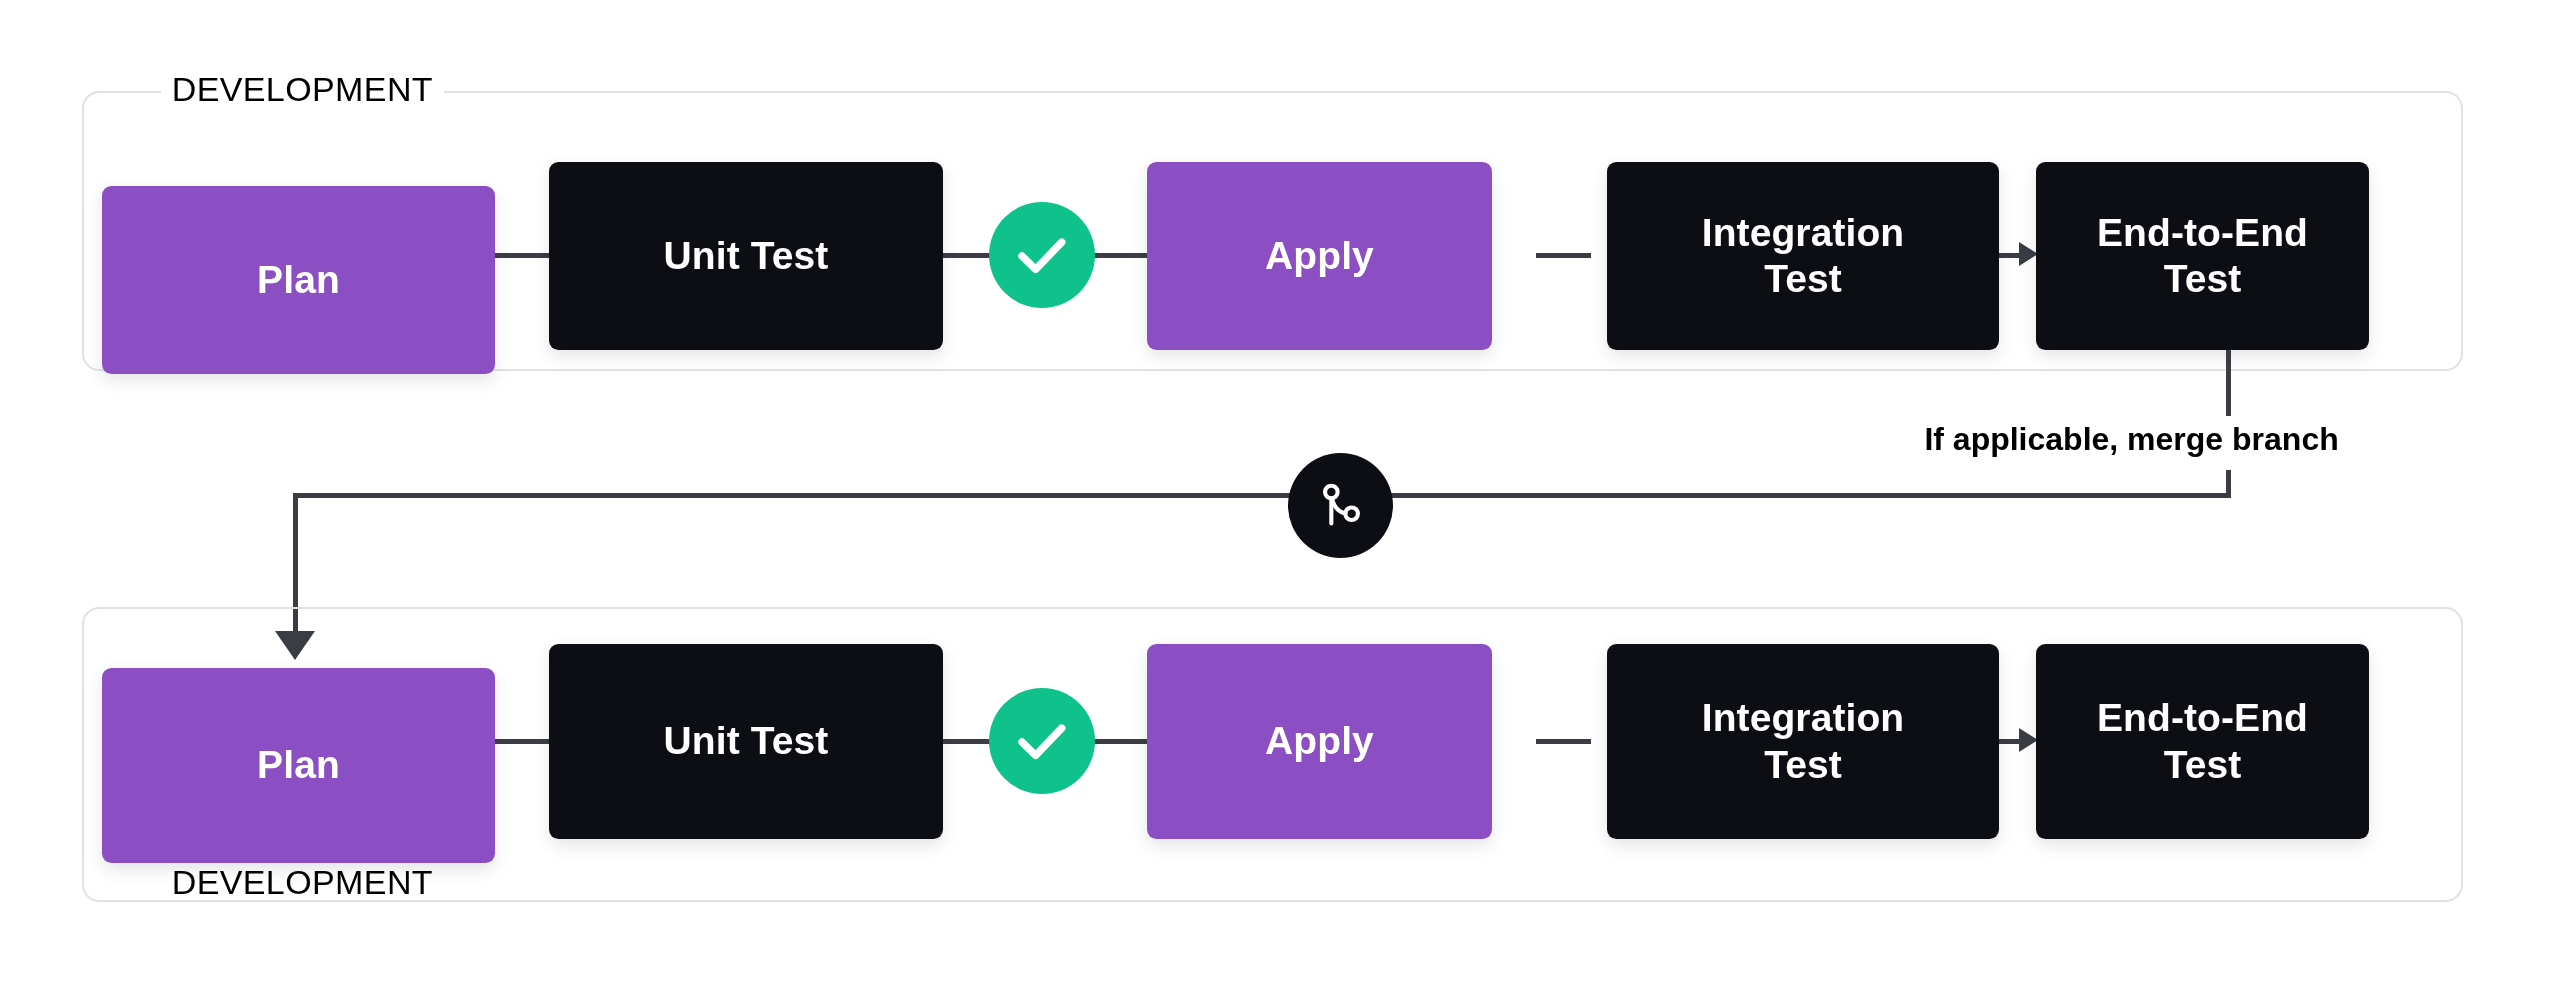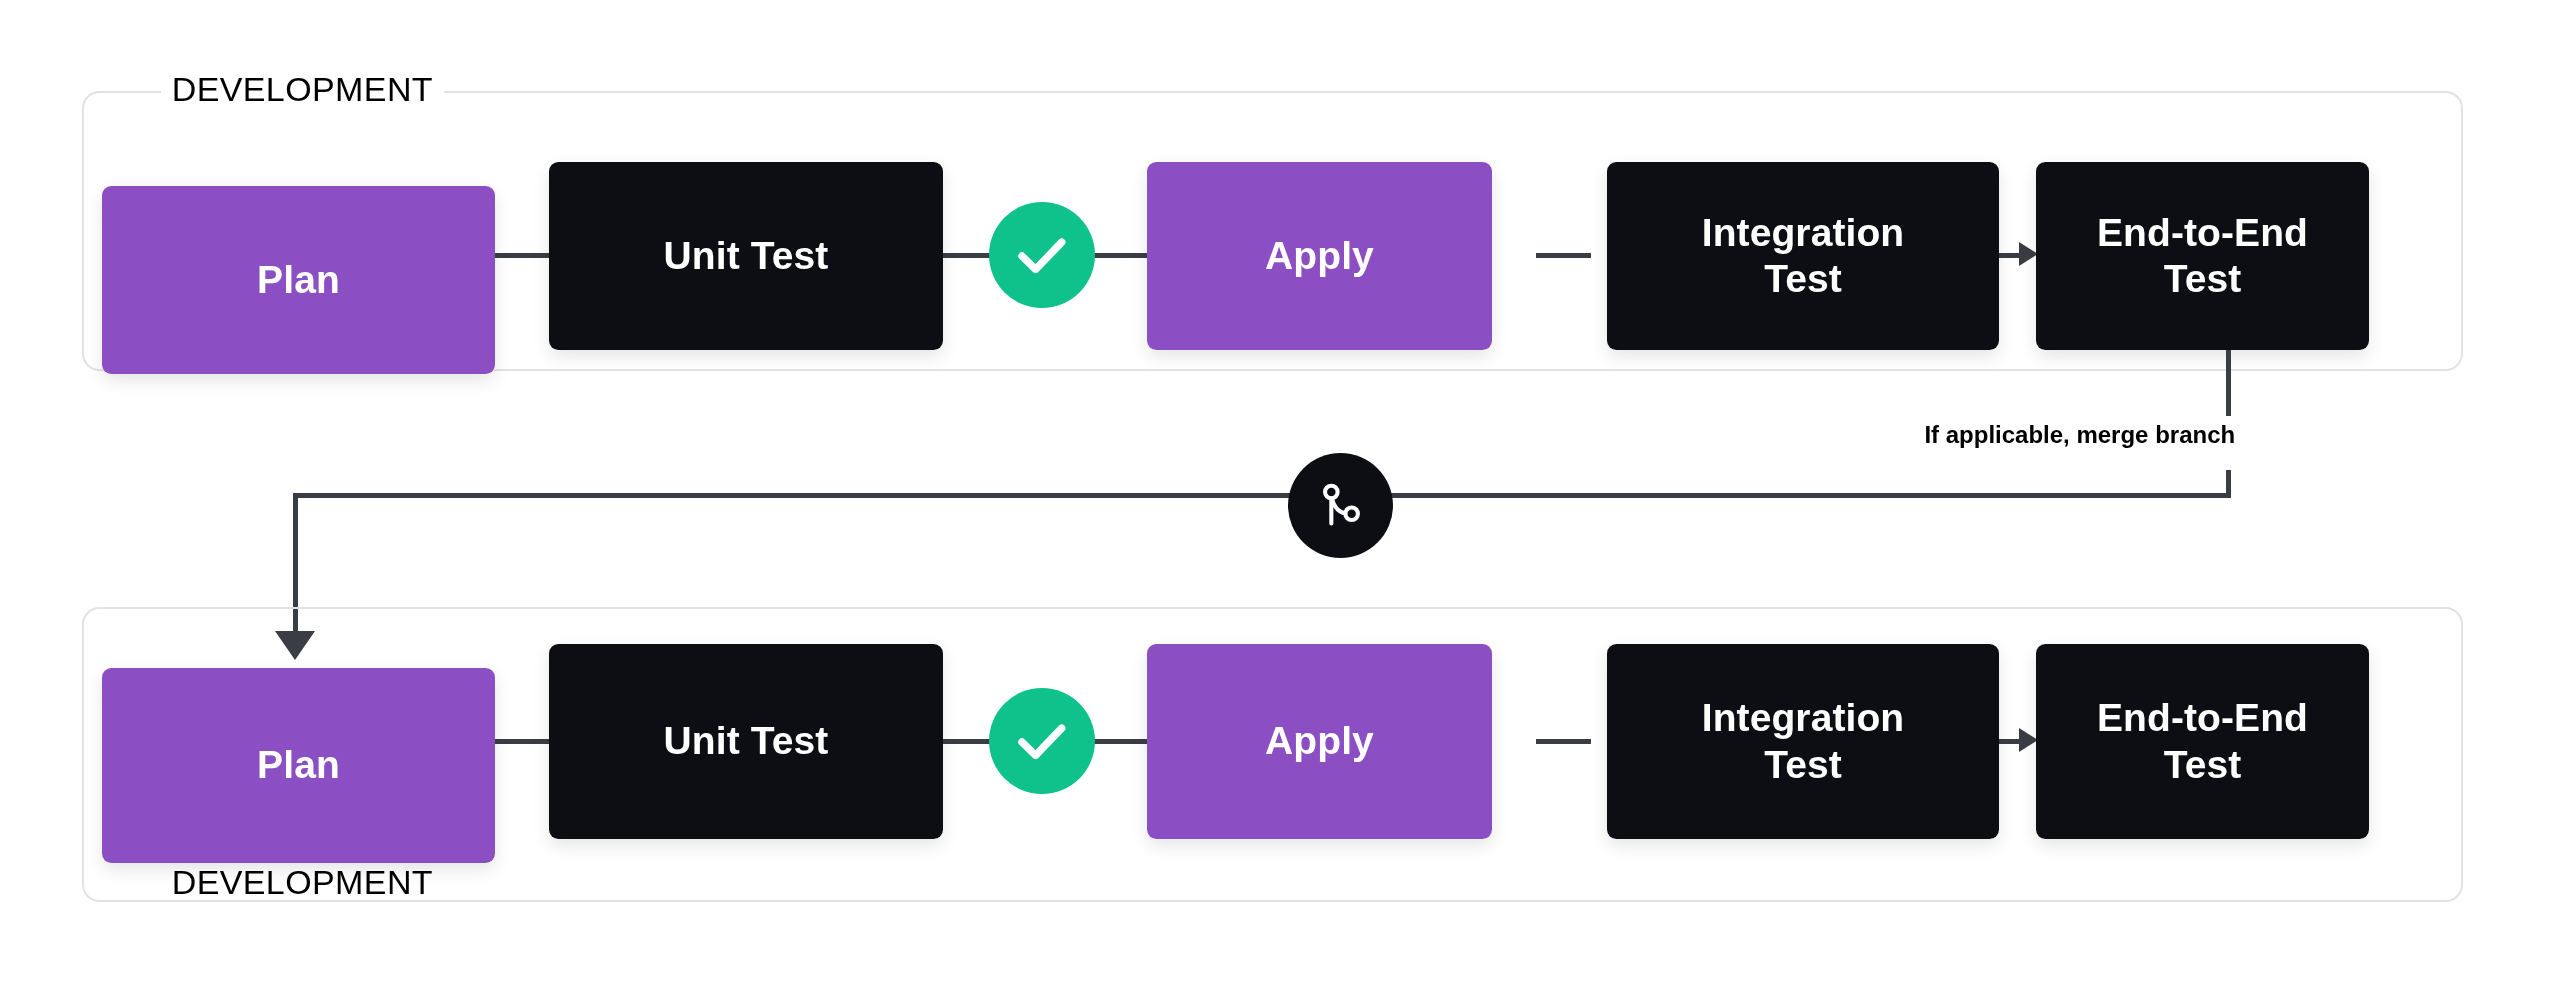--- a/index.html
+++ b/index.html
@@ -145,21 +145,21 @@
     border-top: 29.5px solid #3a3d44;
     left: 275px; top: 631px;
   }
 
   .merge-label {
     position: absolute;
     left: 1915px;
     top: 416px;
     background: #ffffff;
     color: #000000;
-    font-size: 24px;
+    font-size: 32px;
     font-weight: 700;
     line-height: 1;
     padding: 6.7px 9.4px;
     white-space: nowrap;
     z-index: 5;
   }
 
   .icon-svg { display: block; }
 </style>
 </head>

